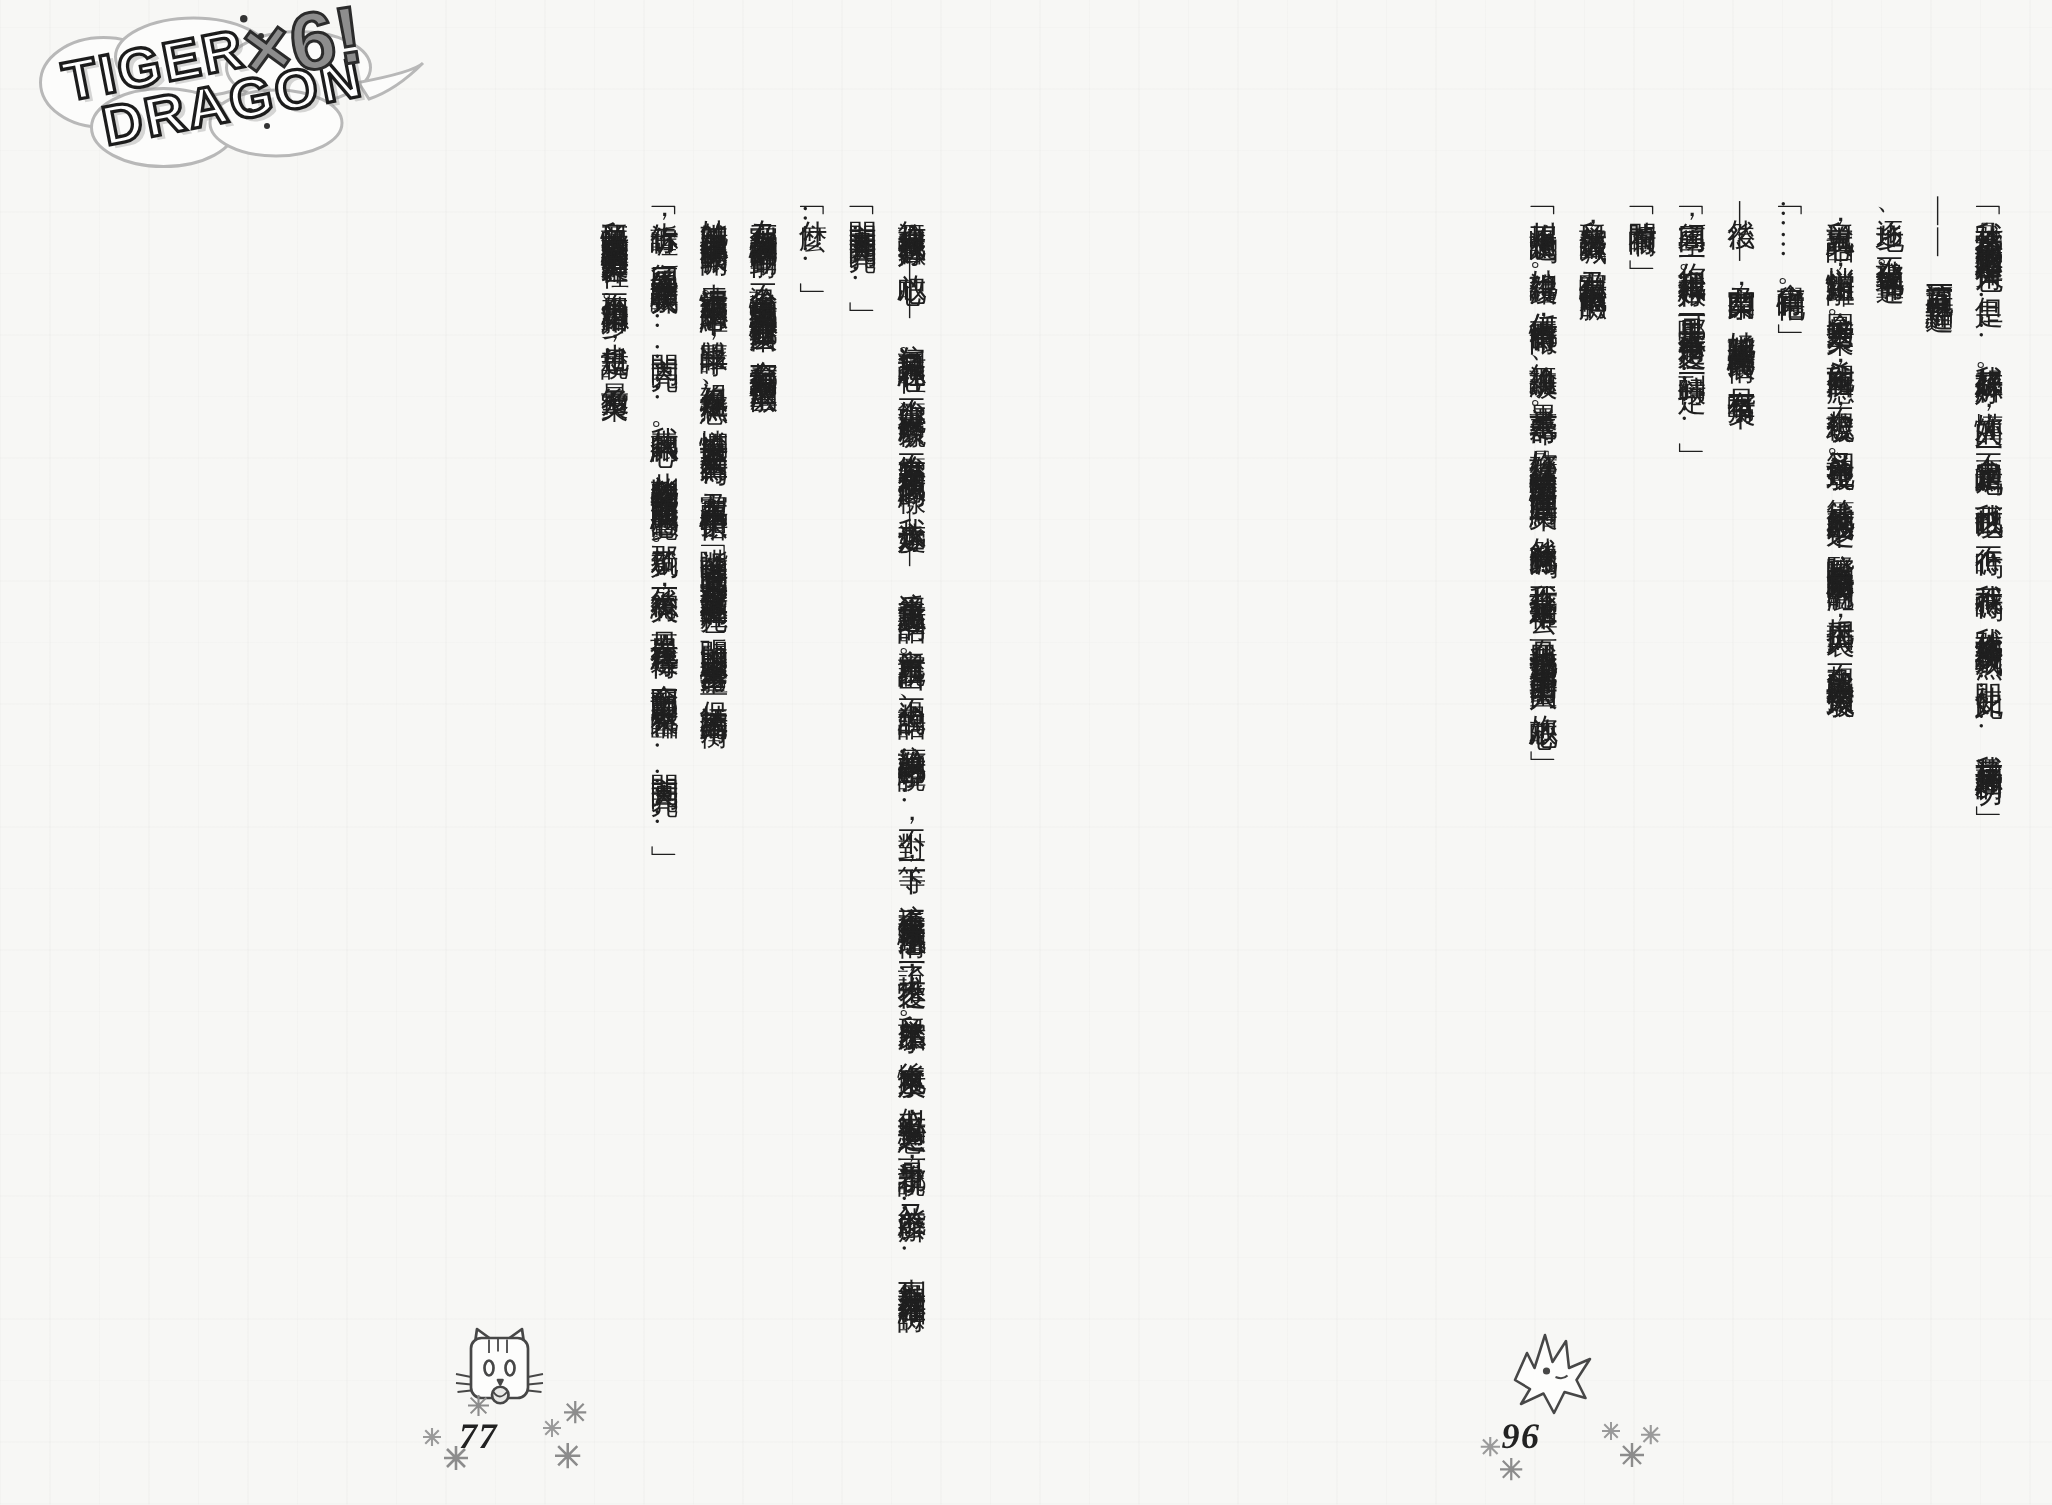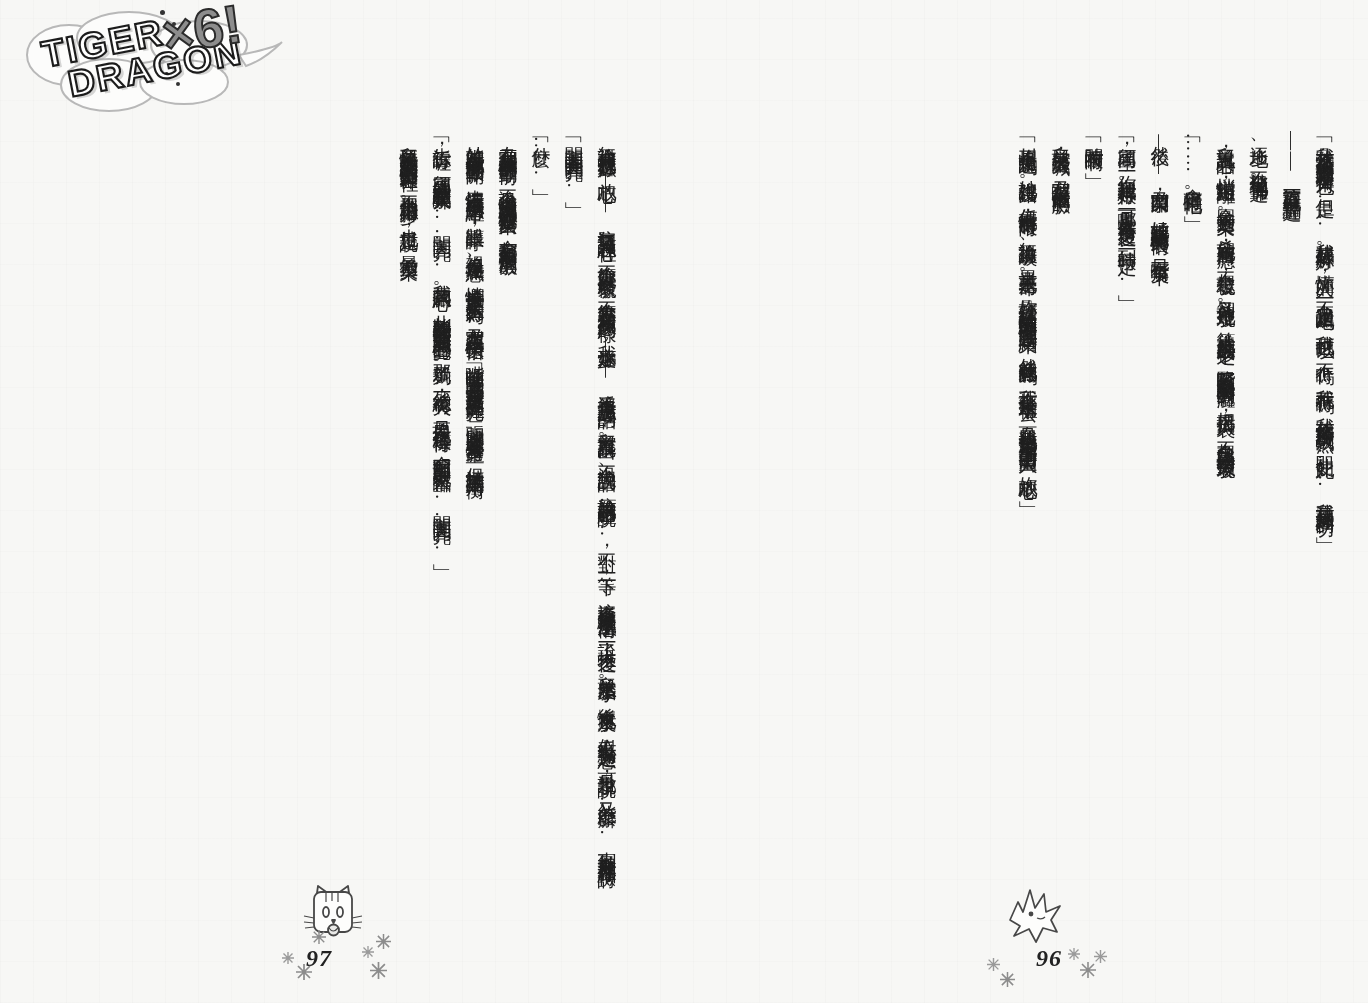--- a/index.html
+++ b/index.html
@@ -114,21 +114,21 @@
         <path d="M24 11 L24 20 M30 10 L30 19 M36 11 L36 20" stroke-width="1.2"></path>
         <ellipse cx="24" cy="30" rx="3" ry="5"></ellipse>
         <ellipse cx="38" cy="30" rx="3" ry="5"></ellipse>
         <path d="M30 38 L33 38 L31.5 41 Z" fill="#474747"></path>
         <circle cx="31.5" cy="48" r="5.5" fill="#e9e9e7"></circle>
         <path d="M27 46 Q31 52 36 46" stroke-width="1.2"></path>
         <path d="M2 34 L12 36 M2 40 L12 41 M3 46 L12 45" stroke-width="1.2"></path>
         <path d="M60 34 L50 36 M60 40 L50 41 M59 46 L50 45" stroke-width="1.2"></path>
       </g>
     </svg>
-    <span class="page-num" style="left:306px;top:945px;">97</span>
+    <span class="page-num" style="left:306px;top:945px;">77</span>
 
     <svg class="spark" style="left:282px;top:952px;" width="12" height="12" viewBox="0 0 12 12">
         <g stroke="#9a9a9a" stroke-width="1.4">
           <path d="M6 0 V12 M0 6 H12 M1.5 1.5 L10.5 10.5 M10.5 1.5 L1.5 10.5"></path>
         </g>
       </svg>
     <svg class="spark" style="left:296px;top:964px;" width="16" height="16" viewBox="0 0 12 12">
         <g stroke="#8c8c8c" stroke-width="1.3">
           <path d="M6 0 V12 M0 6 H12 M1.5 1.5 L10.5 10.5 M10.5 1.5 L1.5 10.5"></path>
         </g>
@@ -169,21 +169,21 @@
       <p>「川嶋不是說過嗎？她說得沒錯。任何事情都有時限，無論換班級、畢業或是壽命。妳打算繼續讓『幼稚的高須同學不懂』直到時間結束，然後就此分開嗎？我不打算永遠幼稚下去，而且我也沒把妳當成不用上廁所的清高聖人，妳放心吧！」</p>
     </div>
 
     <svg class="footer-icon" style="left:320px;top:884px;" width="60" height="62" viewBox="0 0 60 62">
       <g fill="#fdfdfc" stroke="#474747" stroke-width="1.7" stroke-linejoin="round">
         <path d="M6 36 L14 18 L19 28 L26 6 L31 24 L40 10 L42 28 L56 22 L47 36 L53 48 L39 44 L32 58 L25 45 L10 52 L16 42 Z"></path>
         <circle cx="27" cy="30" r="2.4" fill="#474747" stroke="none"></circle>
         <path d="M33 34 Q38 36 41 33" fill="none" stroke-width="1.3"></path>
       </g>
     </svg>
-    <span class="page-num" style="left:352px;top:945px;">96</span>
+    <span class="page-num" style="left:317px;top:945px;">96</span>
 
     <svg class="spark" style="left:303px;top:958px;" width="13" height="13" viewBox="0 0 12 12">
         <g stroke="#9a9a9a" stroke-width="1.3">
           <path d="M6 0 V12 M0 6 H12 M1.5 1.5 L10.5 10.5 M10.5 1.5 L1.5 10.5"></path>
         </g>
       </svg>
     <svg class="spark" style="left:316px;top:972px;" width="15" height="15" viewBox="0 0 12 12">
         <g stroke="#8c8c8c" stroke-width="1.2">
           <path d="M6 0 V12 M0 6 H12 M1.5 1.5 L10.5 10.5 M10.5 1.5 L1.5 10.5"></path>
         </g>

